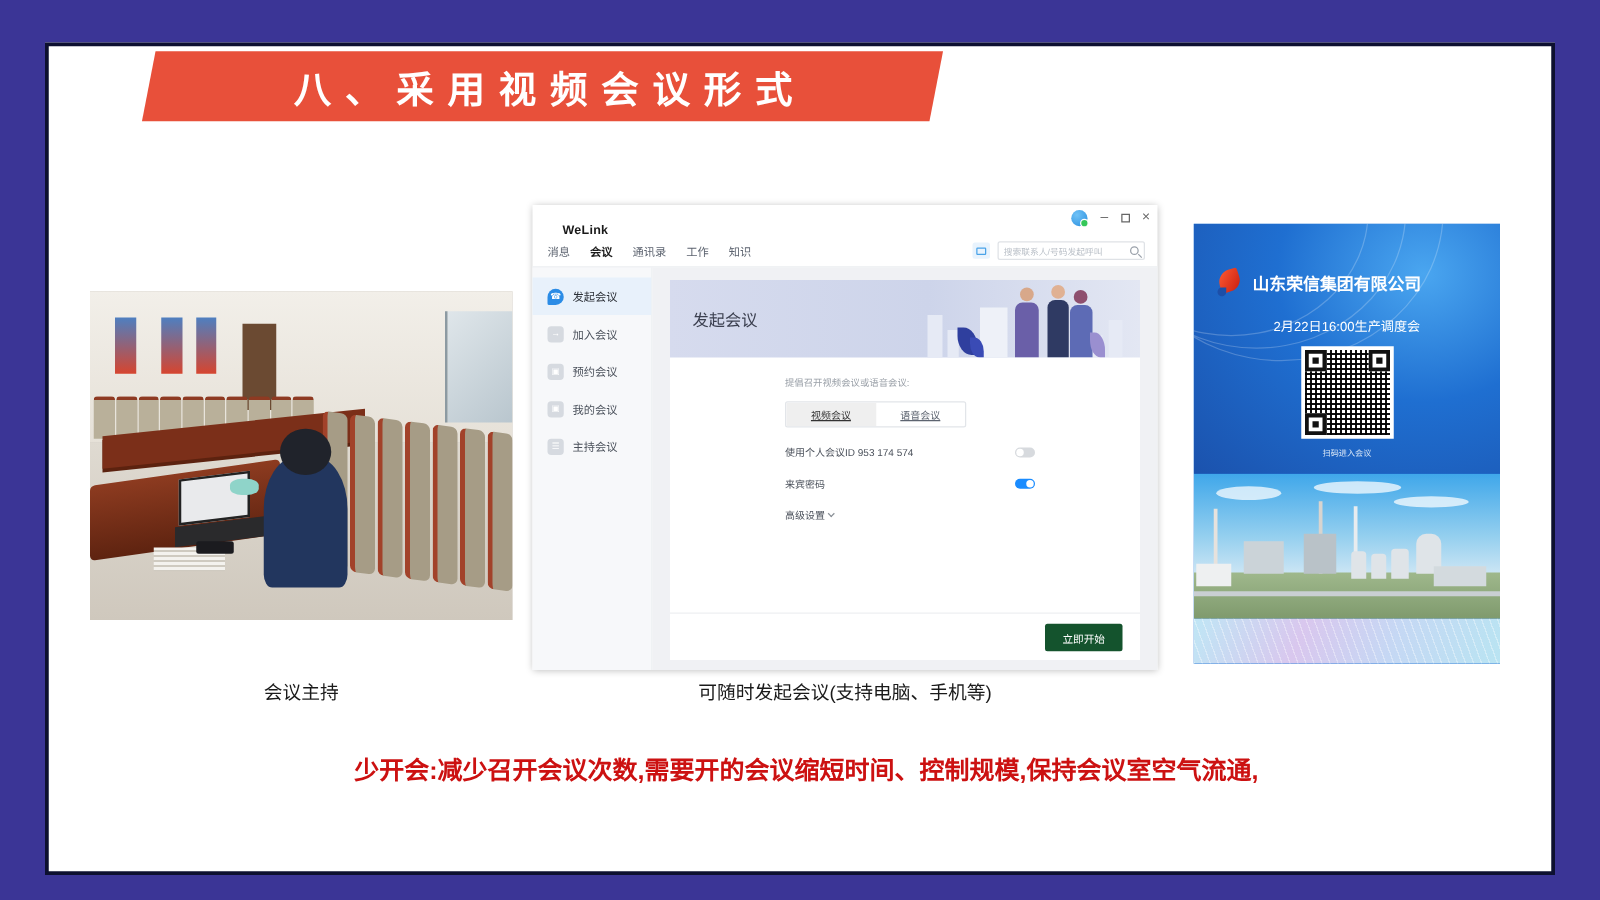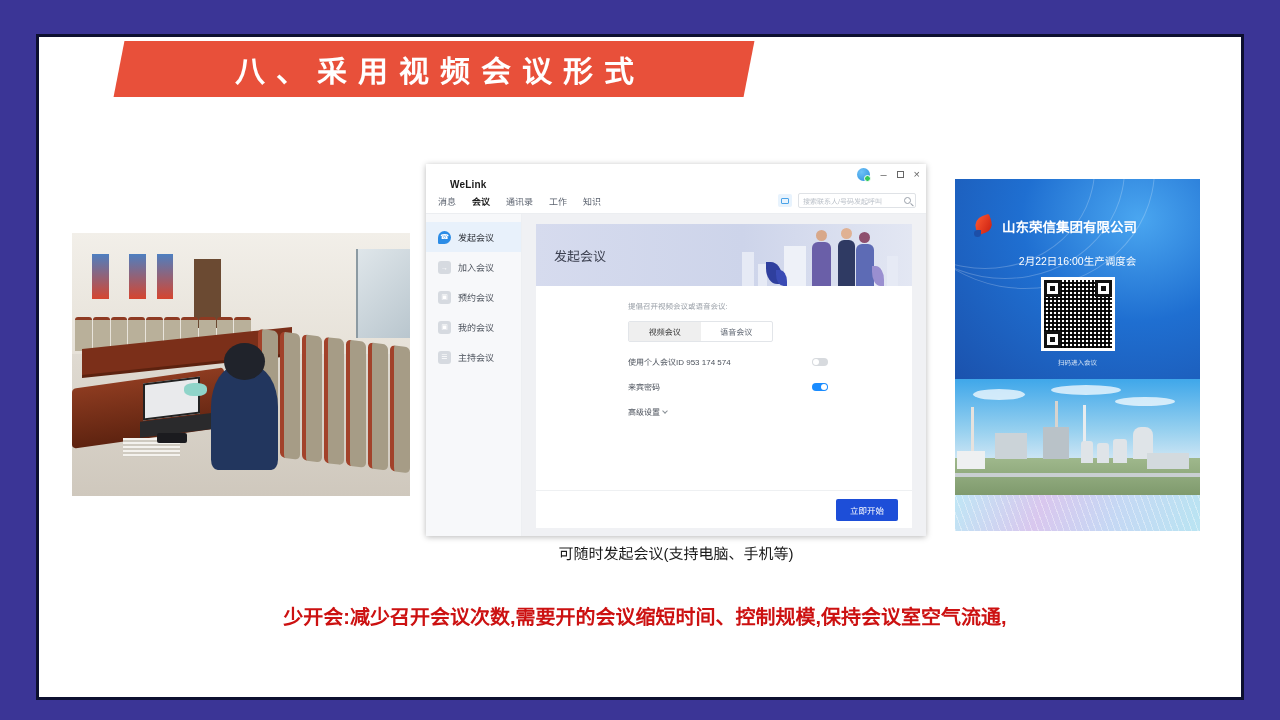--- a/index.html
+++ b/index.html
@@ -148,38 +148,38 @@
   .hb { position:absolute; bottom:0; background:#e6eaf5; }
   .pers { position:absolute; bottom:0; border-radius: 6px 6px 0 0; }
   .head { position:absolute; border-radius:50%; }
   .leaf { position:absolute; background:#2f3f9e; border-radius: 0 70% 0 70%; }
 
   #card-form { flex:1; padding: 14px 0 0 92px; position:relative; }
   .form-label { font-size:7.5px; color:#9aa0a8; margin-bottom: 10px; }
   #type-switch { display:flex; width: 145px; border:1px solid #e2e5e9;
     border-radius:2px; overflow:hidden; margin-bottom: 14px; }
   #type-switch div { flex:1; text-align:center; font-size:8px; padding: 4px 0;
-    color:#5d6470; }
+    color:#5d6470;text-decoration:underline; }
   #type-switch div.sel { background:#efefef; color:#333; }
   .form-row { display:flex; align-items:center; justify-content:space-between;
     width: 200px; margin-bottom: 14px; font-size:8px; color:#4c525c; }
   .toggle { width:16px; height:8px; border-radius:5px; background:#d7dade;
     position:relative; }
   .toggle::after { content:""; position:absolute; top:1px; left:1px;
     width:6px; height:6px; border-radius:50%; background:#fff; }
   .toggle.on { background:#1a8cff; }
   .toggle.on::after { left: auto; right:1px; }
   .adv-row { font-size:8px; color:#4c525c; display:flex; align-items:center;
     gap:3px; }
   .chev { width:4px; height:4px; border-right:1px solid #8a9097;
     border-bottom:1px solid #8a9097; transform: rotate(45deg);
     display:inline-block; margin-bottom:2px; }
   #card-footer { border-top:1px solid #eef0f2; height: 38px;
     display:flex; align-items:center; justify-content:flex-end; padding-right: 14px; }
-  #start-meeting-button { background:#1d4ed8; color:#fff; font-size:8.5px;
+  #start-meeting-button { background:#14532d; color:#fff; font-size:8.5px;
     padding: 5px 14px; border:none; border-radius:2px; cursor:pointer; }
 
   
   #qr-panel {
     position: absolute; left: 916px; top: 142px;
     width: 245px; height: 352px; overflow:hidden; background:#1a6fd4;
   }
   #qr-top { height: 200px; position:relative;
     background: radial-gradient(ellipse at 75% 20%, #4aa6f0 0%, #1f6fd1 45%, #1b52ad 100%); }
   .swoosh { position:absolute; border:1px solid rgba(255,255,255,.22);
@@ -440,19 +440,20 @@
       <div class="tank" style="left:126px; top:62px; width:12px; height:22px;"></div>
       <div class="tank" style="left:142px; top:64px; width:12px; height:20px;"></div>
       <div class="tank" style="left:158px; top:60px; width:14px; height:24px;"></div>
       <div class="tank" style="left:178px; top:48px; width:20px; height:32px; border-radius:8px 8px 0 0;"></div>
       <div class="bldg" style="left:192px; top:74px; width:42px; height:16px; background:#d3dade;"></div>
       <div class="road" style="left:0;  top:94px; width:100%; height:4px;"></div>
       <div class="fp-gradient"></div>
     </div>
   </div>
 
+  <div class="caption" id="caption-left">会议主持</div>
   <div class="caption" id="caption-center">可随时发起会议(支持电脑、手机等)</div>
 
   <div id="slogan">
     <span>少开会:减少召开会议次数,需要开的会议缩短时间、控制规模,保持会议室空气流通,</span>
   </div>
 
 </div>
 
 </body></html>

